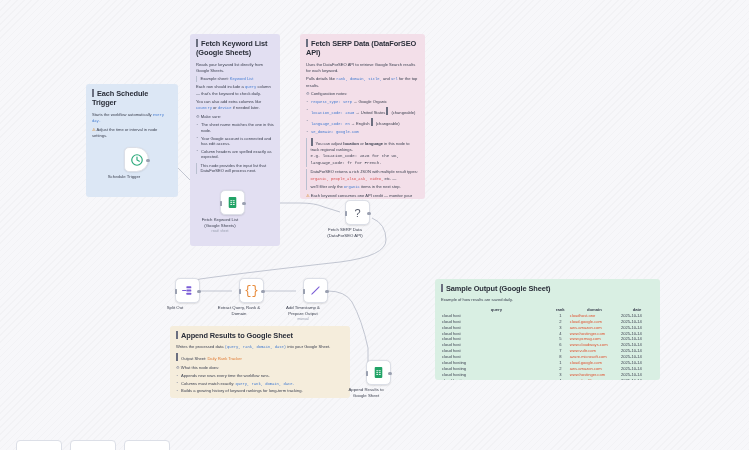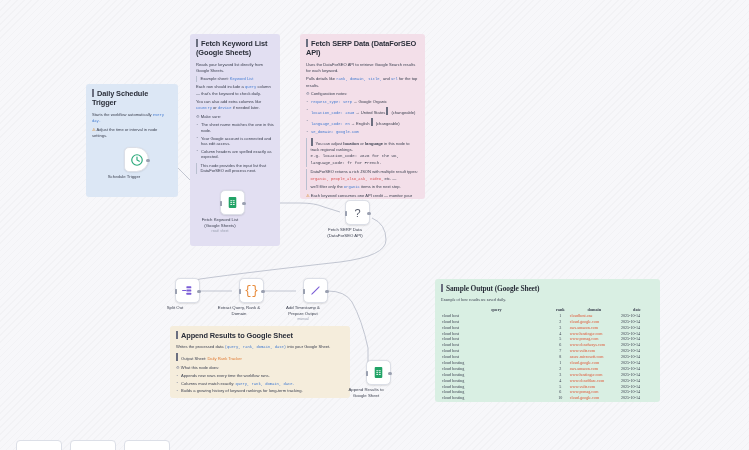--- a/index.html
+++ b/index.html
@@ -167,21 +167,21 @@
     <path d="M372,218 Q386,224 386,240 Q386,256 340,262 Q250,272 200,279 L176,286" fill="none" stroke="#b4b9c6" stroke-width="0.8"></path>
     <path d="M200,291 L232,291" fill="none" stroke="#b4b9c6" stroke-width="0.8"></path>
     <path d="M264,291 L296,291" fill="none" stroke="#b4b9c6" stroke-width="0.8"></path>
     <path d="M328,291 Q345,291 352,302 Q362,320 368,348 L368,365" fill="none" stroke="#b4b9c6" stroke-width="0.8"></path>
     <circle cx="117" cy="160" r="1.6" fill="#e2757a"></circle>
     <circle cx="177" cy="291" r="1.2" fill="#b4b9c6"></circle>
   </svg>
 
   <div class="sticky s-blue" style="left:86px; top:84px; width:92px; height:113px;">
     <h3>
-      <span class="bar"></span><span>Daily Schedule Trigger</span>
+      <span class="bar"></span><span>Each Schedule Trigger</span>
     </h3>
     <p>
       <span>Starts the workflow automatically</span>
       <span class="code">every day.</span>
     </p>
     <p class="warn"><span>Adjust the time or interval in node settings.</span></p>
   </div>
 
   <div class="sticky s-violet" style="left:190px; top:34px; width:90px; height:212px;">
     <h3>
@@ -285,21 +285,21 @@
       <li><span>Appends new rows every time the workflow runs.</span></li>
       <li>
         <span>Columns must match exactly:</span>
         <span class="code">query, rank, domain, date.</span>
       </li>
       <li><span>Builds a growing history of keyword rankings for long-term tracking.</span></li>
     </ul>
     <p style="margin-left:34px;"><span>for reports, trend charts, or connect it</span></p>
   </div>
 
-  <div class="sticky s-green" style="left:435px; top:279px; width:225px; height:123px;font-family:Liberation Serif, serif;">
+  <div class="sticky s-green" style="left:435px; top:279px; width:225px; height:101px;">
     <h3>
       <span class="bar"></span><span>Sample Output (Google Sheet)</span>
     </h3>
     <p><span>Example of how results are saved daily.</span></p>
     <table class="tbl">
       <thead>
         <tr>
           <th class="q">query</th>
           <th>rank</th>
           <th>domain</th>

